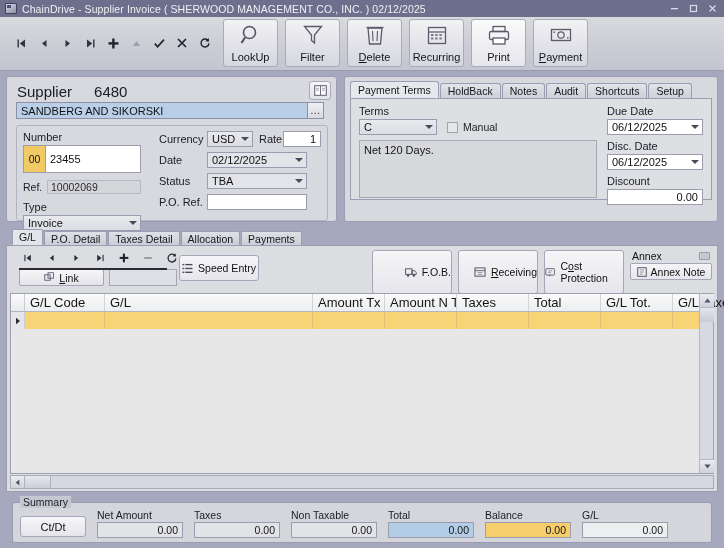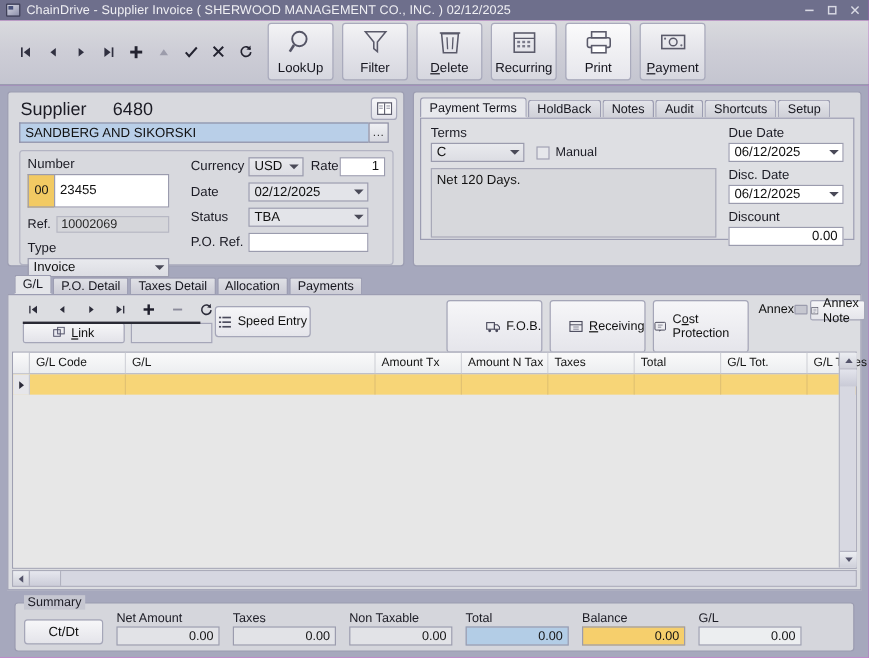--- a/index.html
+++ b/index.html
@@ -390,21 +390,21 @@
   }
   .rt-btn {
     width: 80px; height: 44px;
     background: linear-gradient(180deg,#f6f6f8,#e5e5eb);
     border: 1px solid #a5a6b8;
     border-radius: 3px;
     display: flex; align-items: center; justify-content: flex-end;
     gap: 5px;
     font-size: 10.5px;
   }
-  .annex-box { width: 82px; display: flex; flex-direction: row; align-items: stretch; }
+  .annex-box { width: 82px; display: flex; flex-direction: column; align-items: stretch; }
   .annex-top { display: flex; align-items: center; justify-content: space-between; font-size: 10.5px; padding: 0 2px 1px 2px;}
   .annex-chip { width: 11px; height: 8px; background: #c6c7d0; border: 1px solid #9b9cad; border-radius: 1px; }
   .annex-btn {
     height: 17px;
     background: linear-gradient(180deg,#f6f6f8,#e5e5eb);
     border: 1px solid #a5a6b8;
     border-radius: 2px;
     display: flex; align-items: center; justify-content: center;
     gap: 4px;
     font-size: 10.5px;
@@ -424,21 +424,21 @@
   .grid-head {
     height: 18px;
     background: linear-gradient(180deg,#fafafa,#eceef0);
     border-bottom: 1px solid #b4b5c0;
     display: flex;
     flex: 0 0 auto;
   }
   .gh-corner { width: 14px; border-right: 1px solid #c9cad2; background: linear-gradient(180deg,#fafafa,#e9eaee); flex:0 0 auto;}
   .gh {
     border-right: 1px solid #d3d4da;
-    font-size: 10px;
+    font-size: 13px;
     display: flex; align-items: center;
     padding-left: 5px;
     color: #151515;
     flex: 0 0 auto;
     overflow: hidden;
     white-space: nowrap;
   }
   .grid-row {
     height: 17px;
     display: flex;

